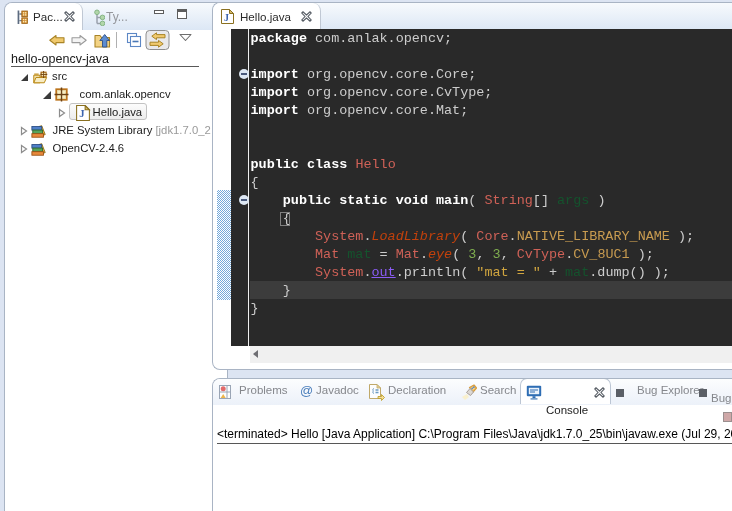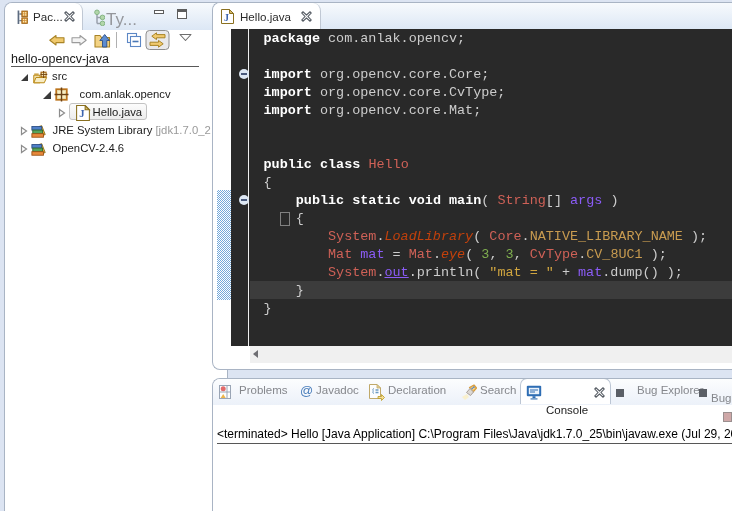--- a/index.html
+++ b/index.html
@@ -12,49 +12,49 @@
 #editorpanel { left:212px; top:2px; width:520px; height:368px; background:#fff;
   border:1px solid #a9b4c4; border-right:none; border-radius:8px 0 0 8px; overflow:hidden; }
 #bottompanel { left:212px; top:378px; width:520px; height:133px; background:#fff;
   border:1px solid #a9b4c4; border-right:none; border-bottom:none; border-radius:8px 0 0 0; overflow:hidden; }
 
 .tabbar { position:absolute; left:0; top:0; right:0; height:27px;
   background:linear-gradient(#f7fafd,#dce7f5); }
 .tab-active { position:absolute; top:0; height:27px; background:#fff;
   border-right:1px solid #c0c8d4; border-radius:8px 8px 0 0; }
 .tabtxt { font-size:11.6px; color:#2a2a2a; }
-.tabtxt-dim { font-size:17px; color:#95979c;text-align:center; }
+.tabtxt-dim { font-size:12px; color:#95979c;text-align:center; }
 
 .xicon { position:absolute; width:11px; height:11px; }
 
 #pk-toolbar { position:absolute; left:0; top:27px; width:100%; height:24px; background:#fff; }
 #proj-label { position:absolute; left:6px; top:49px; font-size:12.5px; color:#1a1a1a; }
 #proj-line { position:absolute; left:6px; top:63px; width:188px; height:1px; background:#595959; }
 .trow { position:absolute; height:18px; font-size:11.3px; color:#1a1a1a; white-space:nowrap; }
 .ticon { position:absolute; top:1px; width:16px; height:16px; }
 .gray { color:#9a9a9a; }
 
 #ed-dark { position:absolute; left:18px; top:26px; right:0; height:317px; background:#292929; }
 #ed-hatch { position:absolute; left:4px; top:187px; width:14px; height:110px;
   background:repeating-conic-gradient(#74a8da 0% 25%, #ffffff 0% 50%);
   background-size:2px 2px; }
 #ed-vline { position:absolute; left:35px; top:26px; width:1px; height:317px; background:#efefef; }
 #ed-curline { position:absolute; left:37px; top:278px; right:0; height:18px; background:#3c3c3c; }
 .fold { position:absolute; left:25.5px; width:10px; height:10px; border-radius:50%;
   background:#dde7f3; }
 .fold::after { content:""; position:absolute; left:2px; top:4px; width:6px; height:2px; background:#49597c; }
 #code { position:absolute; left:37.5px; top:27px; font-family:"Liberation Mono",monospace;
-  font-size:13.45px; line-height:18px; color:#cdcdcd; white-space:pre;padding-left:13px; }
+  font-size:13.45px; line-height:18px; color:#cdcdcd; white-space:pre; }
 #code b { font-weight:bold; color:#fff; }
 .cR { color:#cf6157; }  
 .cS { color:#d0a53f; }  
 .cK { color:#c2410c; font-style:italic; } 
 .cC { color:#c89b50; } 
 .cG { color:#7fae4f; } 
-.cB { color:#8b5cf6; } 
+.cB { color:#14532d; } 
 .cF { color:#8b5cf6;text-decoration:underline; } 
 #bracebox { position:absolute; left:67px; top:209px; width:10px; height:14px; border:1px solid #808080; }
 #ed-hscroll { position:absolute; left:37px; top:343px; right:0; height:17px; background:#f0f0f0; }
 #ed-hscroll .arr { position:absolute; left:3px; top:3.5px; width:0; height:0;
   border-top:4px solid transparent; border-bottom:4px solid transparent; border-right:5.5px solid #6e6e73; }
 
 .btab { position:absolute; top:5px; height:16px; font-size:11.5px; color:#85878c; white-space:nowrap; }
 .btab-dark { color:#1c1c1c; }
 #console-tab { position:absolute; left:307px; top:-1px; width:91px; height:26px; background:#fff;
   border:1px solid #bcc6d4; border-bottom:none; border-radius:7px 7px 0 0; }

